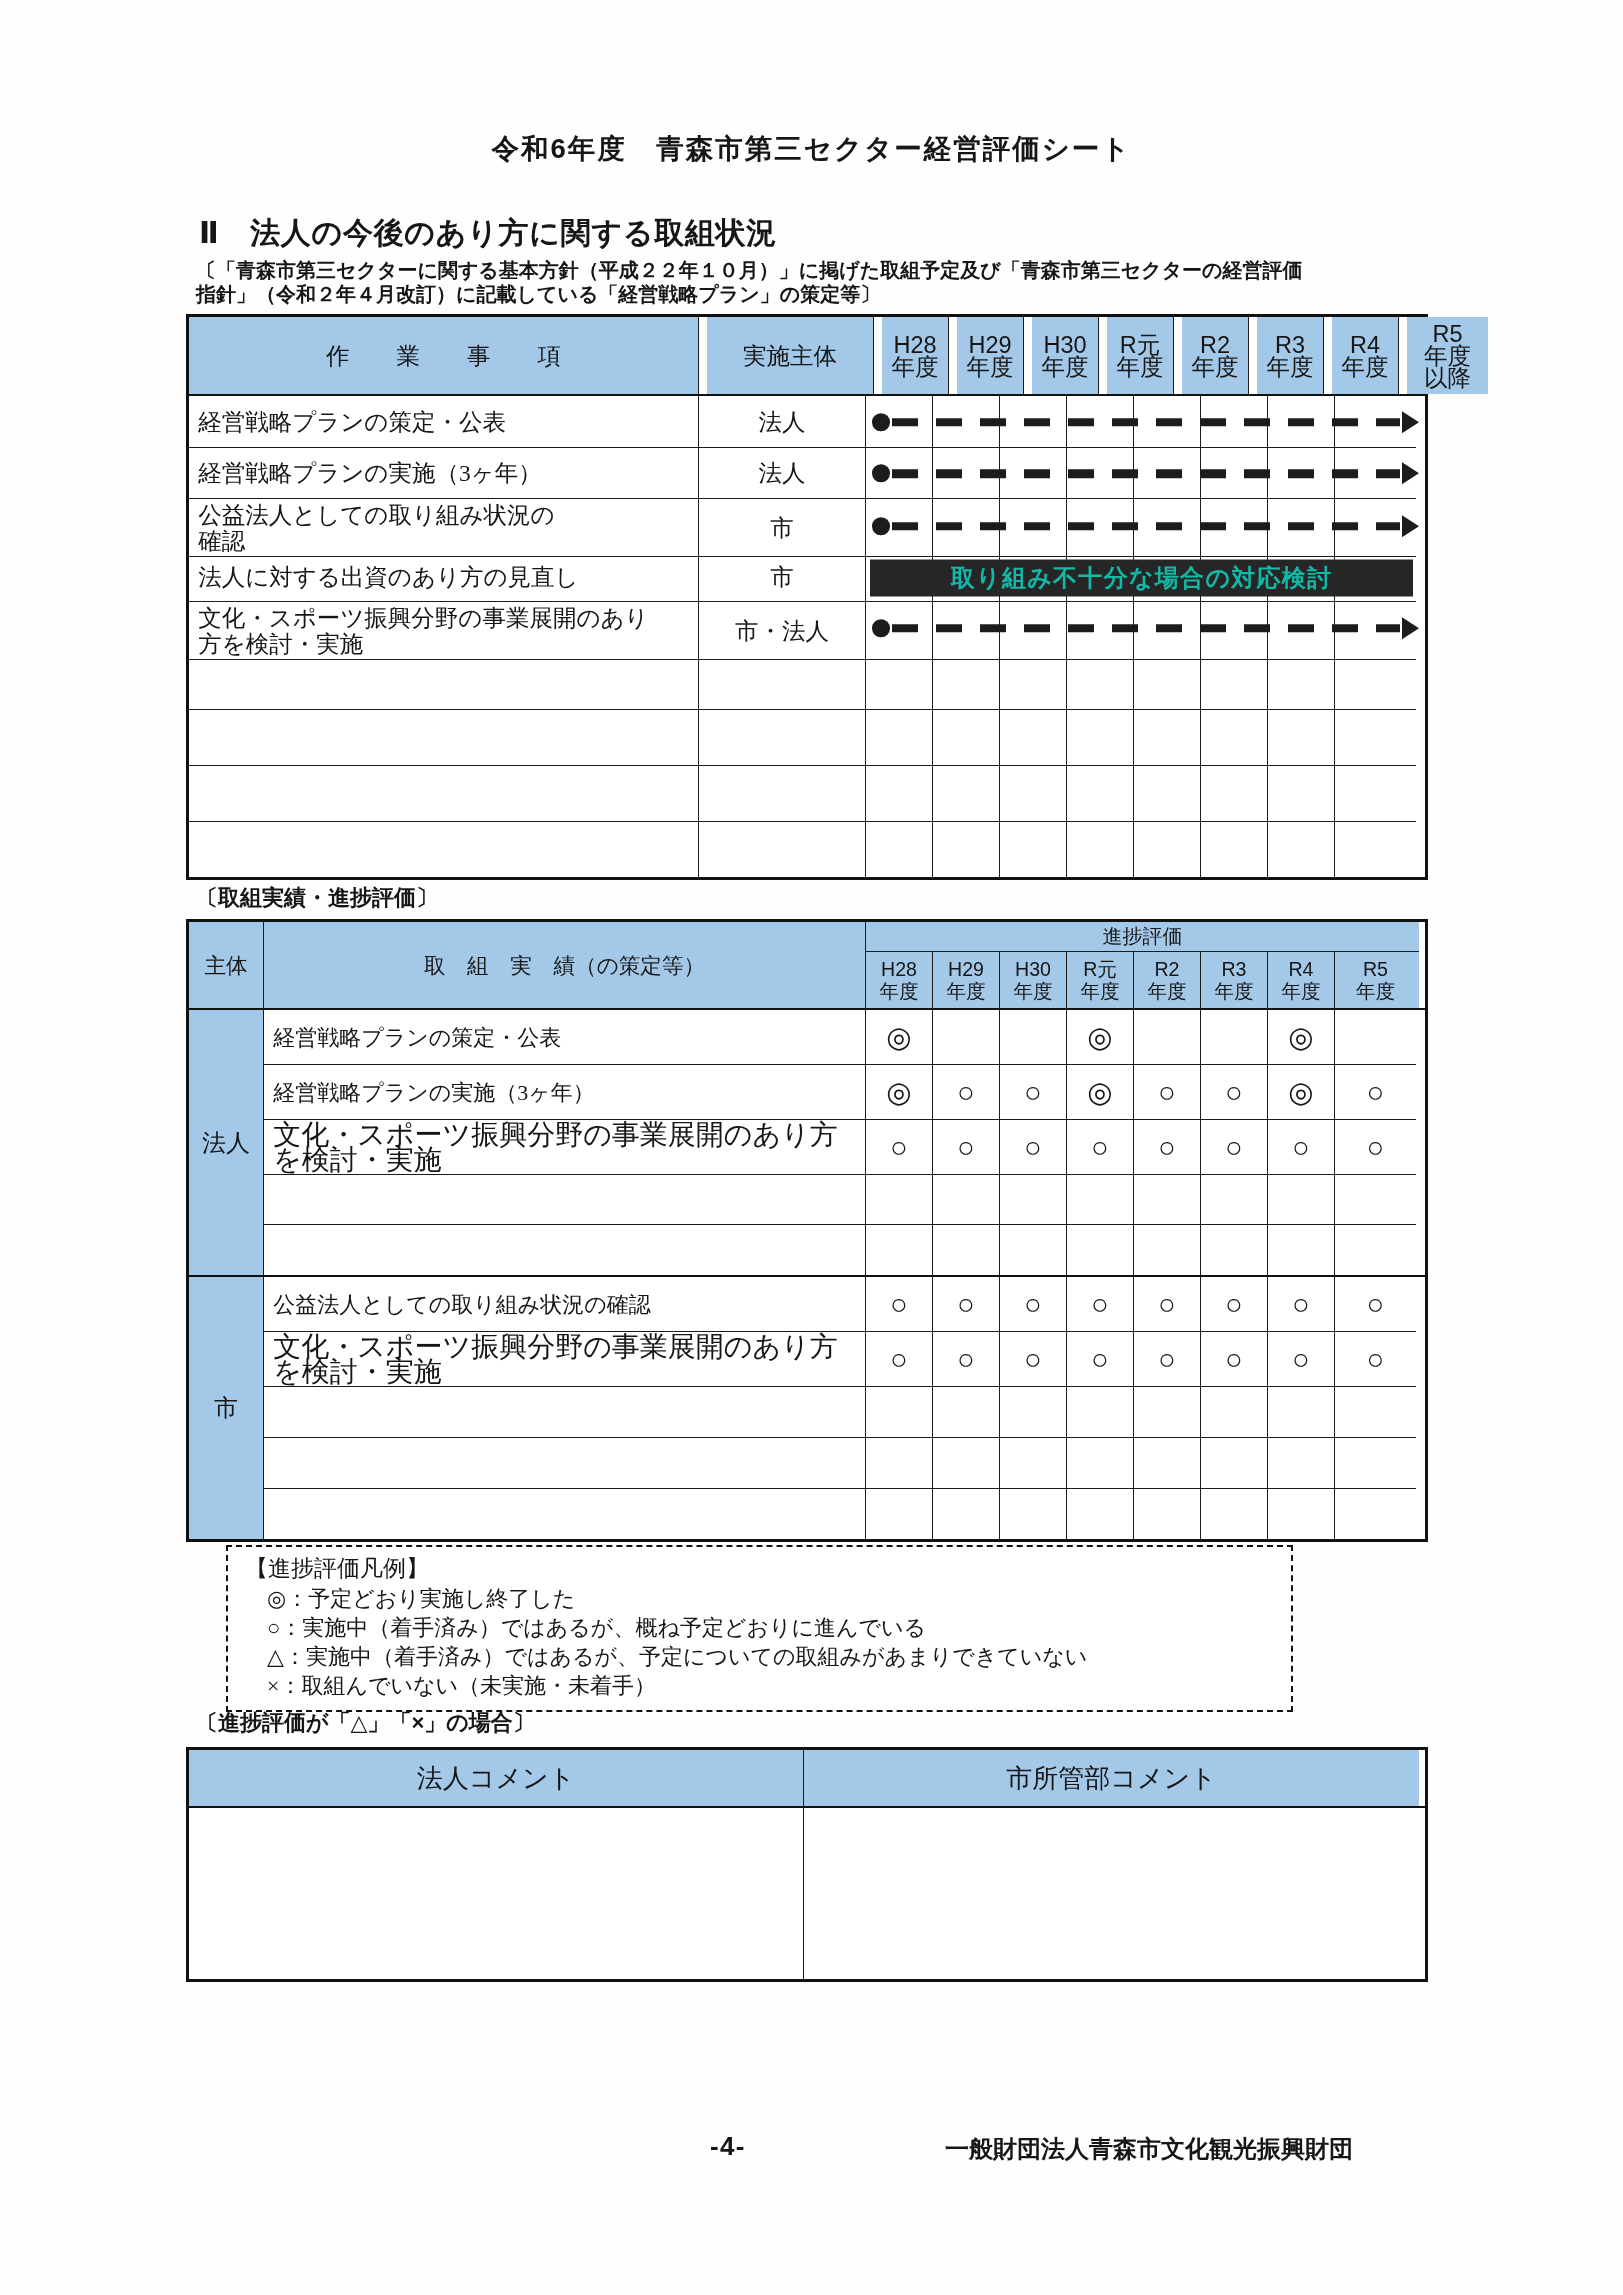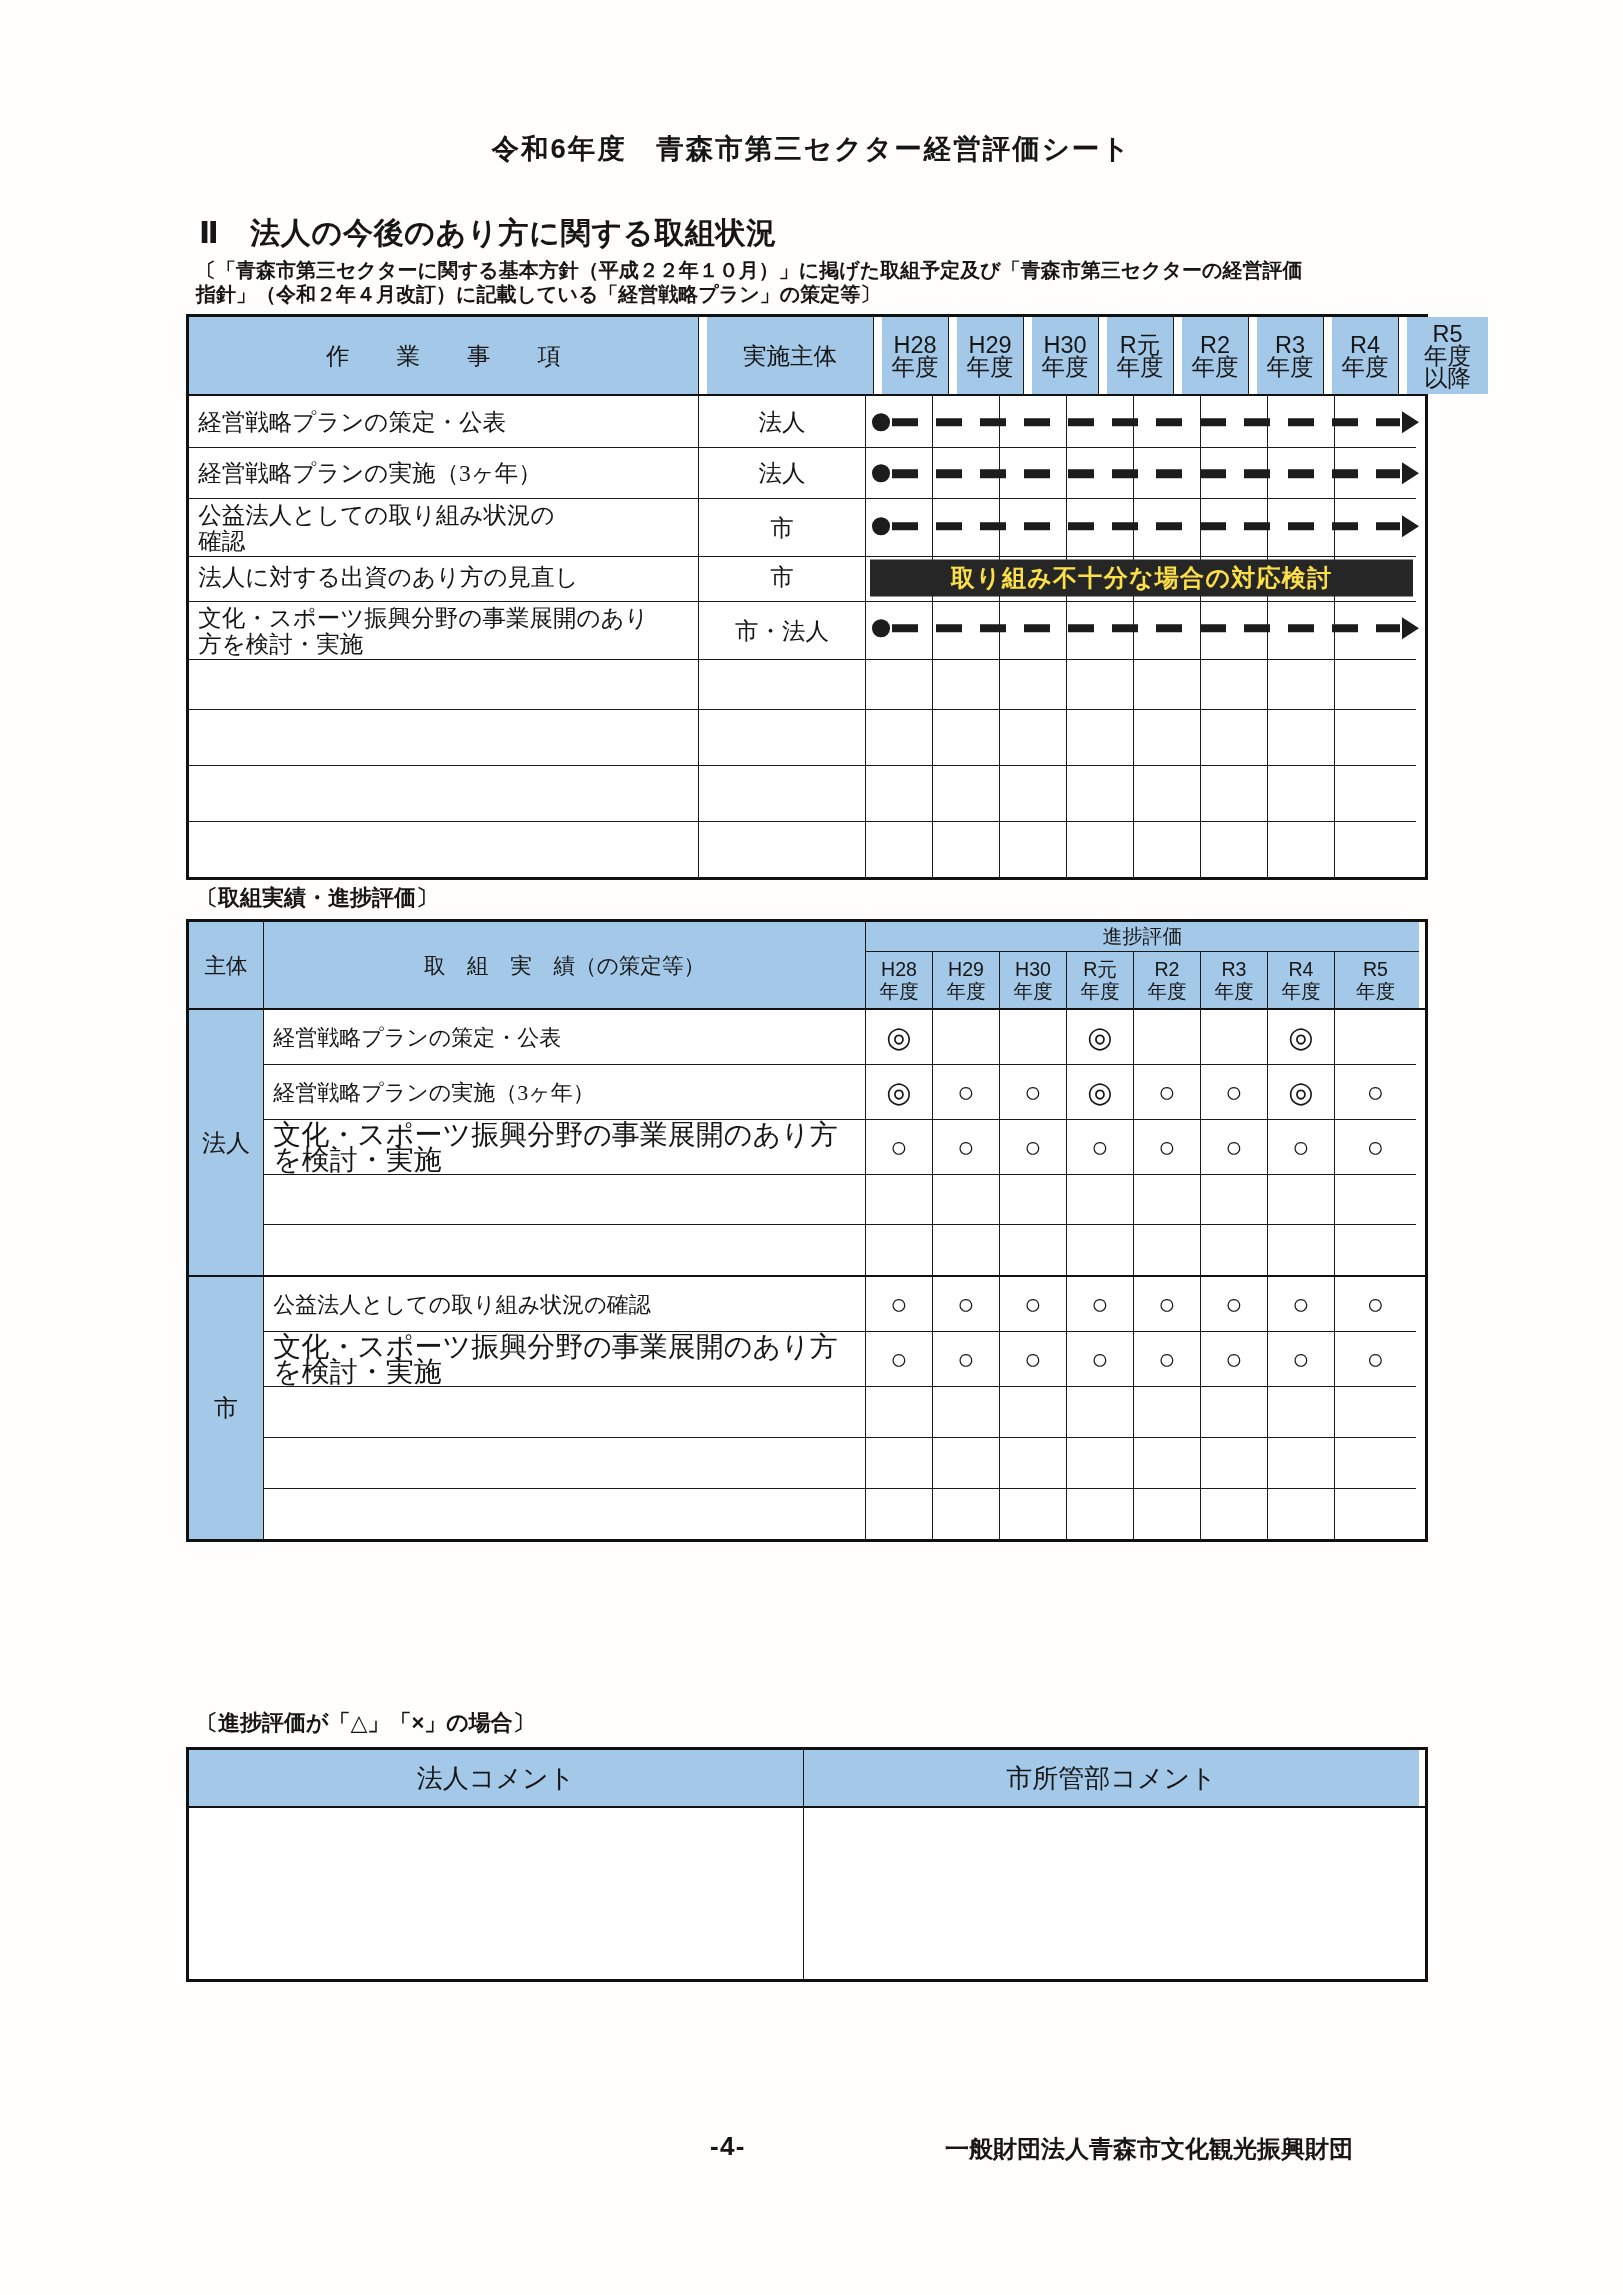--- a/index.html
+++ b/index.html
@@ -37,21 +37,21 @@
   .whotxt{font-size:23.5px;}
 
   .arrow{position:absolute;left:683px;right:6.5px;top:50%;transform:translateY(-50%);
          height:23.5px;display:flex;align-items:center;}
   .arrow .dot{width:17.7px;height:17.7px;border-radius:50%;background:#1c1c1c;flex:0 0 auto;}
   .arrow .dash{flex:1 1 auto;height:8.5px;margin:0 2px;
                background:repeating-linear-gradient(90deg,#1c1c1c 0 26px,transparent 26px 44px);}
   .arrow .head{width:0;height:0;border-top:11.8px solid transparent;border-bottom:11.8px solid transparent;
                border-left:17.7px solid #1c1c1c;flex:0 0 auto;}
   .banner{position:absolute;left:681px;right:11.8px;top:50%;transform:translateY(-50%);height:37px;
-          background:#262626;color:#fde047;display:flex;align-items:center;justify-content:center;
+          background:#262626;color:#14b8a6;display:flex;align-items:center;justify-content:center;
           font-family:"Liberation Sans","DejaVu Sans",sans-serif;font-size:24px;font-weight:700;letter-spacing:1.3px;}
 
   
   .blk-label{position:absolute;font-family:"Liberation Sans","DejaVu Sans",sans-serif;
              font-size:22px;font-weight:700;}
 
   
   .t2{position:absolute;left:186px;top:919px;width:1236px;border:3.3px solid #111;background:#fff;}
   .t2 .head{display:grid;grid-template-columns:75px 602px 553px;border-bottom:2px solid #111;}
   .t2 .head .big{font-family:"Liberation Sans","DejaVu Sans",sans-serif;font-size:21.6px;}
@@ -405,20 +405,27 @@
             <div class="cell nobot"></div>
             <div class="cell nobot"></div>
             <div class="cell nobot"></div>
             <div class="cell nobot"></div>
             <div class="cell last nobot"></div>
         </div>
       </div>
     </div>
   </div>
 
+  <div class="legend">
+    <div class="ltitle">【進捗評価凡例】</div>
+    <div class="litem">◎：予定どおり実施し終了した</div>
+    <div class="litem">○：実施中（着手済み）ではあるが、概ね予定どおりに進んでいる</div>
+    <div class="litem">△：実施中（着手済み）ではあるが、予定についての取組みがあまりできていない</div>
+    <div class="litem">×：取組んでいない（未実施・未着手）</div>
+  </div>
 
   <div class="blk-label" style="left:196px;top:1708px;">〔進捗評価が「△」「×」の場合〕</div>
 
   <div class="t3">
     <div class="hrow">
       <div class="cell blue center">法人コメント</div>
       <div class="cell blue center last">市所管部コメント</div>
     </div>
     <div class="body">
       <div class="cell"></div>

